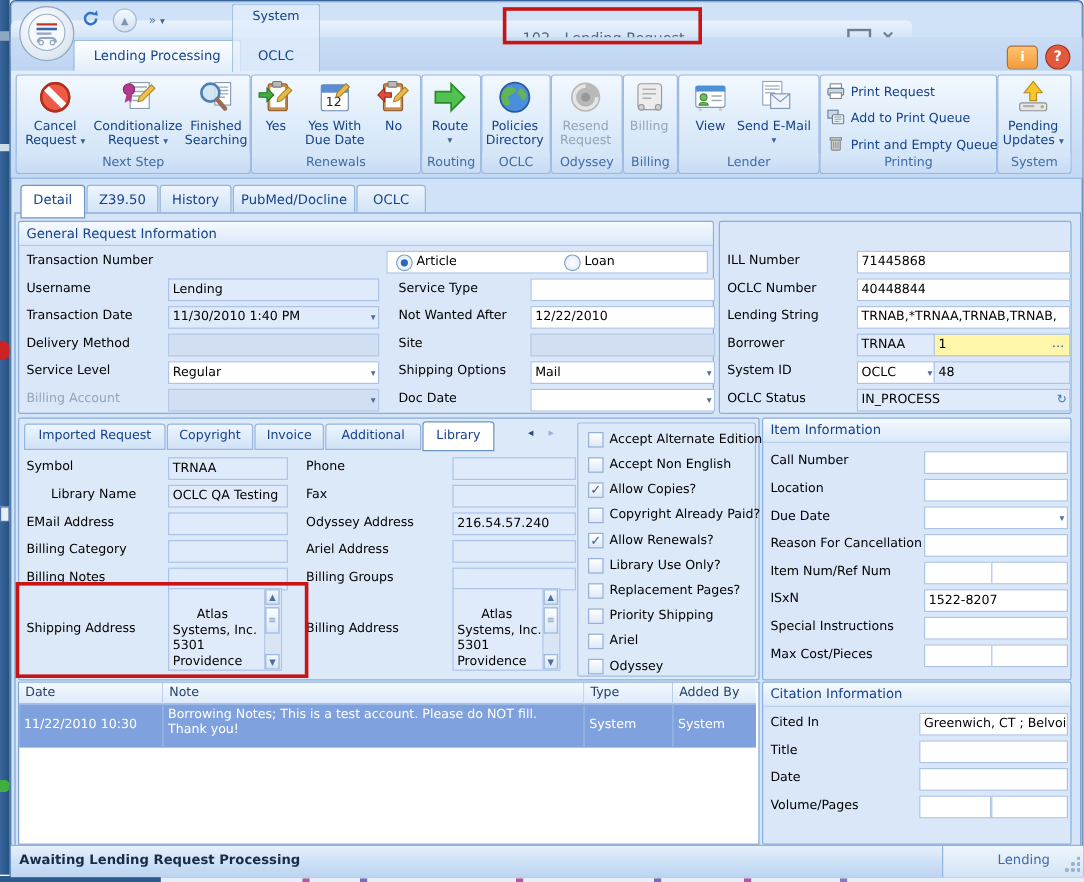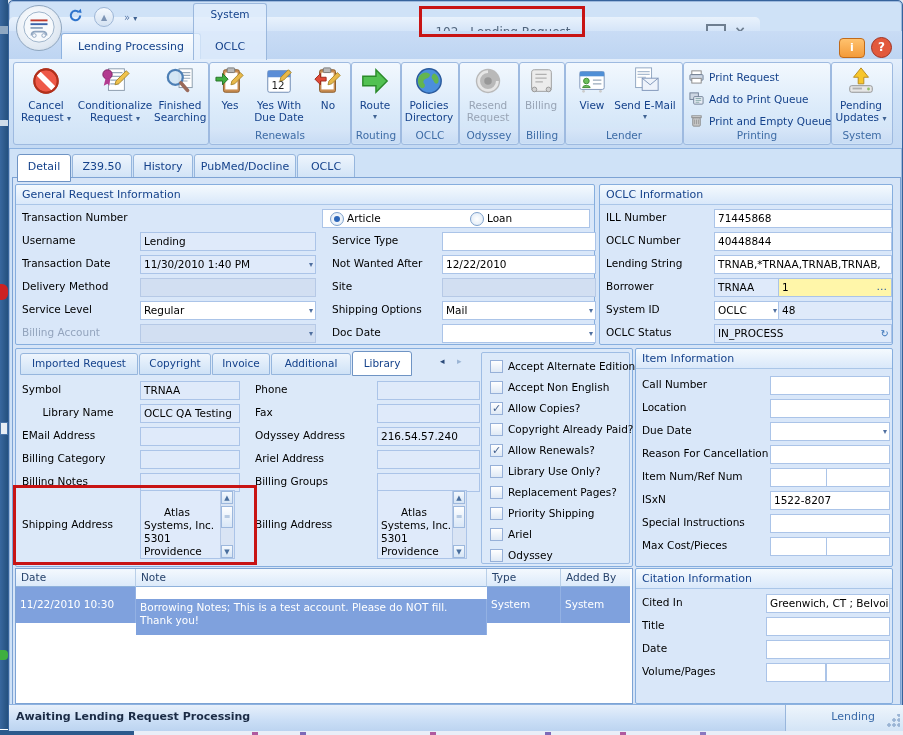--- a/index.html
+++ b/index.html
@@ -197,20 +197,21 @@
       </div>
       <div class="bbtn" style="left:140px;width:52px;">
         <span class="bicon"><svg width="30" height="30" viewBox="0 0 32 32">
               <rect x="15" y="3" width="14" height="20" fill="#fff" stroke="#8899aa"></rect>
               <path d="M17 7h10M17 10h10M17 13h10M17 16h7" stroke="#9ab" stroke-width="1.2"></path>
               <circle cx="11" cy="12" r="8" fill="#cfe3f3" fill-opacity=".85" stroke="#4d7fb5" stroke-width="2.4"></circle>
               <path d="M17 18l7 8" stroke="#9a6a5a" stroke-width="4" stroke-linecap="round"></path>
             </svg></span>
         <span>Finished Searching</span>
       </div>
+      <div class="glabel">Next Step</div>
     </div>
 
     <div class="rgroup" style="left:200px;width:140px;">
       <div class="bbtn" style="left:2px;width:36px;">
         <span class="bicon"><svg width="30" height="30" viewBox="0 0 32 32">
               <rect x="9" y="4" width="17" height="24" rx="2" fill="#c98d52" stroke="#8a5a28"></rect>
               <rect x="11" y="7" width="13" height="18" fill="#fff"></rect>
               <rect x="13" y="2" width="8" height="5" rx="1" fill="#b8b8b8" stroke="#777"></rect>
               <path d="M1 12h7V8l6 6-6 6v-4H1z" fill="#3fae3f" stroke="#287028"></path>
               <path d="M27 7l3 3-9 9-4 1 1-4z" fill="#e8b84a" stroke="#a8862c"></path>
@@ -390,21 +391,20 @@
     <div class="fld white" style="left:426px;top:70px;width:146px;">12/22/2010</div>
     <div class="lbl" style="left:316px;top:92px;width:108px;">Site</div>
     <div class="fld dis" style="left:426px;top:93px;width:146px;"></div>
     <div class="lbl" style="left:316px;top:115px;width:108px;">Shipping Options</div>
     <div class="fld white" style="left:426px;top:116px;width:146px;"><span>Mail</span><span class="ca">▾</span></div>
     <div class="lbl" style="left:316px;top:138px;width:108px;">Doc Date</div>
     <div class="fld white" style="left:426px;top:139px;width:146px;"><span></span><span class="ca">▾</span></div>
   </div>
 
   <div class="panel" style="left:590px;top:183px;width:292px;height:159px;">
-    <div class="phead">OCLC Information</div>
     <div class="lbl" style="left:6px;top:23px;width:104px;">ILL Number</div>
     <div class="fld white" style="left:114px;top:24px;width:170px;">71445868</div>
     <div class="lbl" style="left:6px;top:46px;width:104px;">OCLC Number</div>
     <div class="fld white" style="left:114px;top:47px;width:170px;">40448844</div>
     <div class="lbl" style="left:6px;top:69px;width:104px;">Lending String</div>
     <div class="fld white" style="left:114px;top:70px;width:170px;">TRNAB,*TRNAA,TRNAB,TRNAB,</div>
     <div class="lbl" style="left:6px;top:92px;width:104px;">Borrower</div>
     <div class="fld" style="left:114px;top:93px;width:58px;">TRNAA</div>
     <div class="fld yellow" style="left:178px;top:93px;width:106px;"><span>1</span><span class="dots">…</span></div>
     <div class="lbl" style="left:6px;top:115px;width:104px;">System ID</div>
@@ -524,21 +524,21 @@
     <div class="fld white" style="left:190px;top:188px;width:56px;"></div>
   </div>
 
   <div class="ntable" style="left:6px;top:567px;width:616px;height:134px;">
     <div class="nth" style="left:0;width:120px;">Date</div>
     <div class="nth" style="left:120px;width:351px;">Note</div>
     <div class="nth" style="left:471px;width:74px;">Type</div>
     <div class="nth" style="left:545px;width:69px;border-right:none;">Added By</div>
     <div>
       <div class="ntc" style="left:0;width:120px;line-height:30px;">11/22/2010 10:30 AM</div>
-      <div class="ntc" style="left:120px;width:351px;margin-top:12px;">Borrowing Notes; This is a test account.  Please do NOT fill.  Thank you!</div>
+      <div class="ntc" style="left:120px;width:351px;">Borrowing Notes; This is a test account.  Please do NOT fill.  Thank you!</div>
       <div class="ntc" style="left:471px;width:74px;line-height:30px;">System</div>
       <div class="ntc" style="left:545px;width:69px;border-right:none;line-height:30px;">System</div>
     </div>
   </div>
 
   <div class="panel" style="left:626px;top:567px;width:256px;height:134px;">
     <div class="phead">Citation Information</div>
     <div class="lbl" style="left:6px;top:24px;width:122px;">Cited In</div>
     <div class="fld white" style="left:130px;top:25px;width:116px;">Greenwich, CT ; Belvoir P</div>
     <div class="lbl" style="left:6px;top:47px;width:122px;">Title</div>

